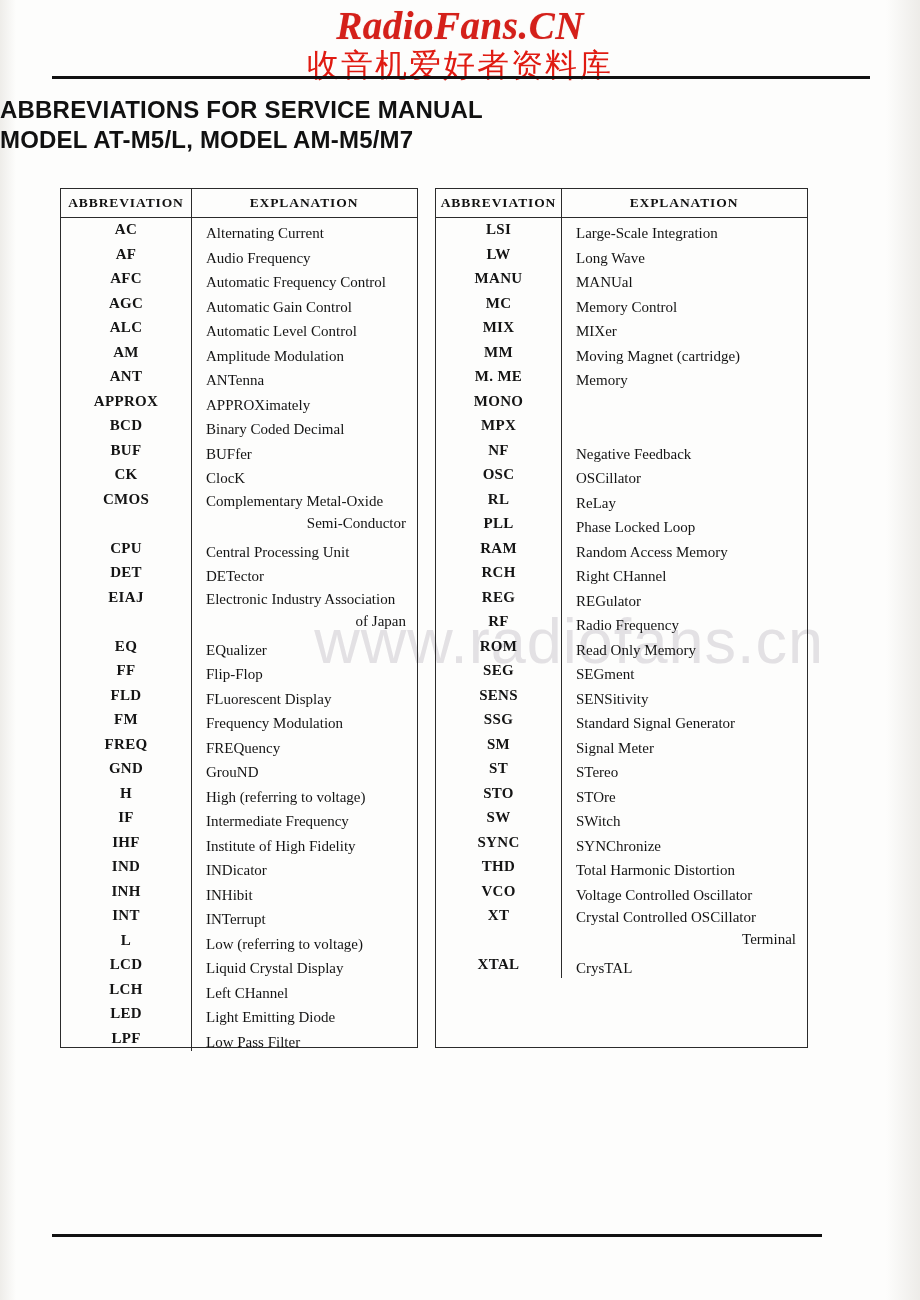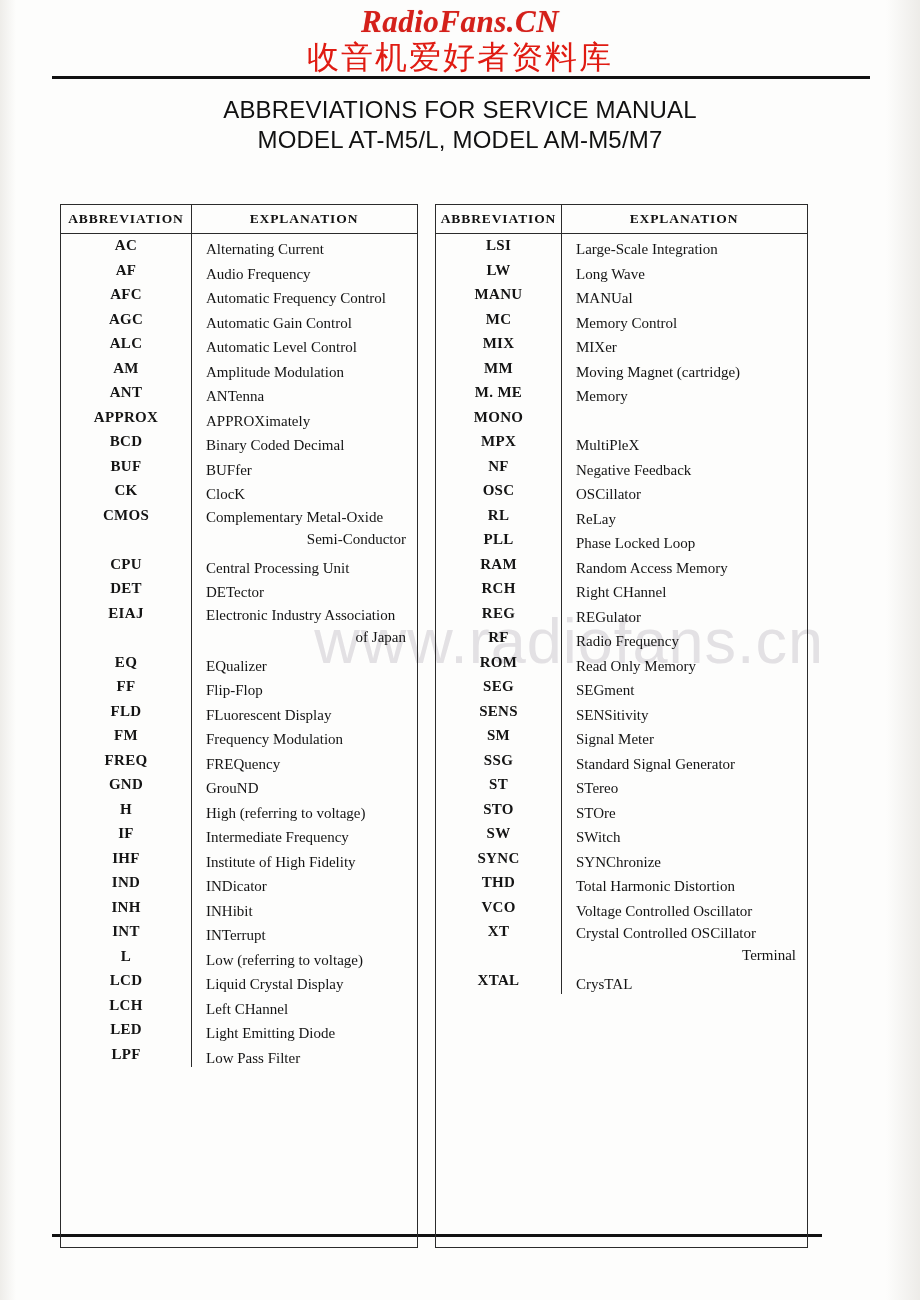--- a/index.html
+++ b/index.html
@@ -43,21 +43,21 @@
     left: 0;
     top: 6px;
     width: 920px;
     text-align: center;
     line-height: 1;
   }
   .brand-latin {
     font-family: "Liberation Serif", "DejaVu Serif", serif;
     font-style: italic;
     font-weight: bold;
-    font-size: 31px;
+    font-size: 39px;
     letter-spacing: .5px;
     color: #d4201a;
     text-shadow: 0 0 1px rgba(212,32,26,.4);
   }
   .brand-cjk {
     margin-top: 4px;
     font-family: "DejaVu Sans", sans-serif;
     font-weight: normal;
     font-size: 32px;
     letter-spacing: 2px;
@@ -72,23 +72,23 @@
     height: 3px;
     background: #111;
   }
 
   
   .doc-title {
     position: absolute;
     left: 0;
     top: 95px;
     width: 920px;
-    text-align: center;
+    text-align: left;
     font-family: "Liberation Sans", "DejaVu Sans", sans-serif;
-    font-weight: normal;
+    font-weight: bold;
     font-size: 24px;
     letter-spacing: .2px;
     line-height: 30px;
     color: #111;
   }
   .doc-title .line2 { display: block; }
 
   
   .watermark {
     position: absolute;
@@ -107,22 +107,21 @@
   }
 
   
   .table-box {
     position: absolute;
     top: 188px;
     border: 1.5px solid #2b2b2b;
     box-sizing: border-box;
     background: transparent;
     z-index: 2;
-    height: 1044px;
-    margin-top: 16px;
+    height: 860px;
   }
   #table-left  { left: 60px;  width: 358px; }
   #table-right { left: 435px; width: 373px; }
 
   .thead {
     display: flex;
     height: 28px;
     border-bottom: 1.5px solid #2b2b2b;
   }
   .thead .th {
@@ -378,21 +377,20 @@
       </div>
       <div class="trow">
         <div class="cell-abbr">M. ME</div>
         <div class="cell-exp">Memory</div>
       </div>
       <div class="trow">
         <div class="cell-abbr">MONO</div>
       </div>
       <div class="trow">
         <div class="cell-abbr">MPX</div>
-        <div class="cell-exp">MultiPleX</div>
       </div>
       <div class="trow">
         <div class="cell-abbr">NF</div>
         <div class="cell-exp">Negative Feedback</div>
       </div>
       <div class="trow">
         <div class="cell-abbr">OSC</div>
         <div class="cell-exp">OSCillator</div>
       </div>
       <div class="trow">
@@ -425,26 +423,26 @@
       </div>
       <div class="trow">
         <div class="cell-abbr">SEG</div>
         <div class="cell-exp">SEGment</div>
       </div>
       <div class="trow">
         <div class="cell-abbr">SENS</div>
         <div class="cell-exp">SENSitivity</div>
       </div>
       <div class="trow">
+        <div class="cell-abbr">SSG</div>
+        <div class="cell-exp">Standard Signal Generator</div>
+      </div>
+      <div class="trow">
         <div class="cell-abbr">SM</div>
         <div class="cell-exp">Signal Meter</div>
-      </div>
-      <div class="trow">
-        <div class="cell-abbr">SSG</div>
-        <div class="cell-exp">Standard Signal Generator</div>
       </div>
       <div class="trow">
         <div class="cell-abbr">ST</div>
         <div class="cell-exp">STereo</div>
       </div>
       <div class="trow">
         <div class="cell-abbr">STO</div>
         <div class="cell-exp">STOre</div>
       </div>
       <div class="trow">

